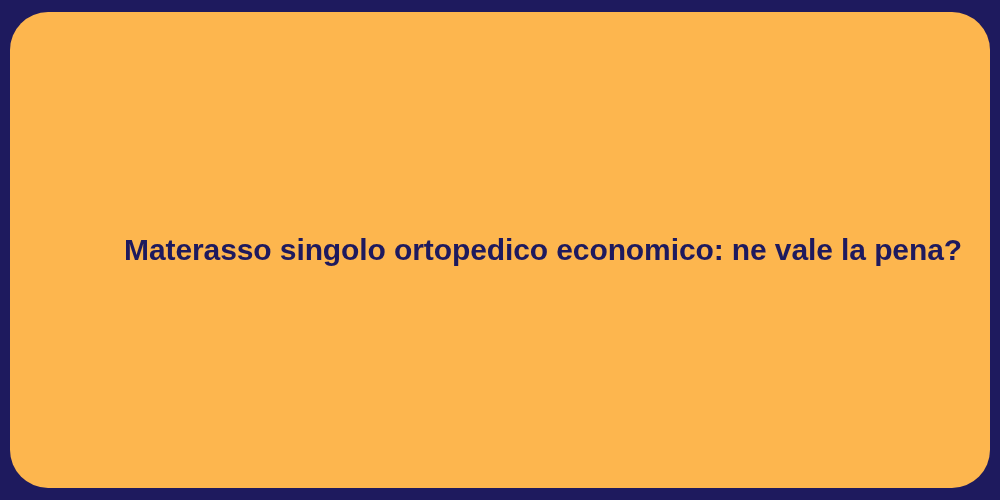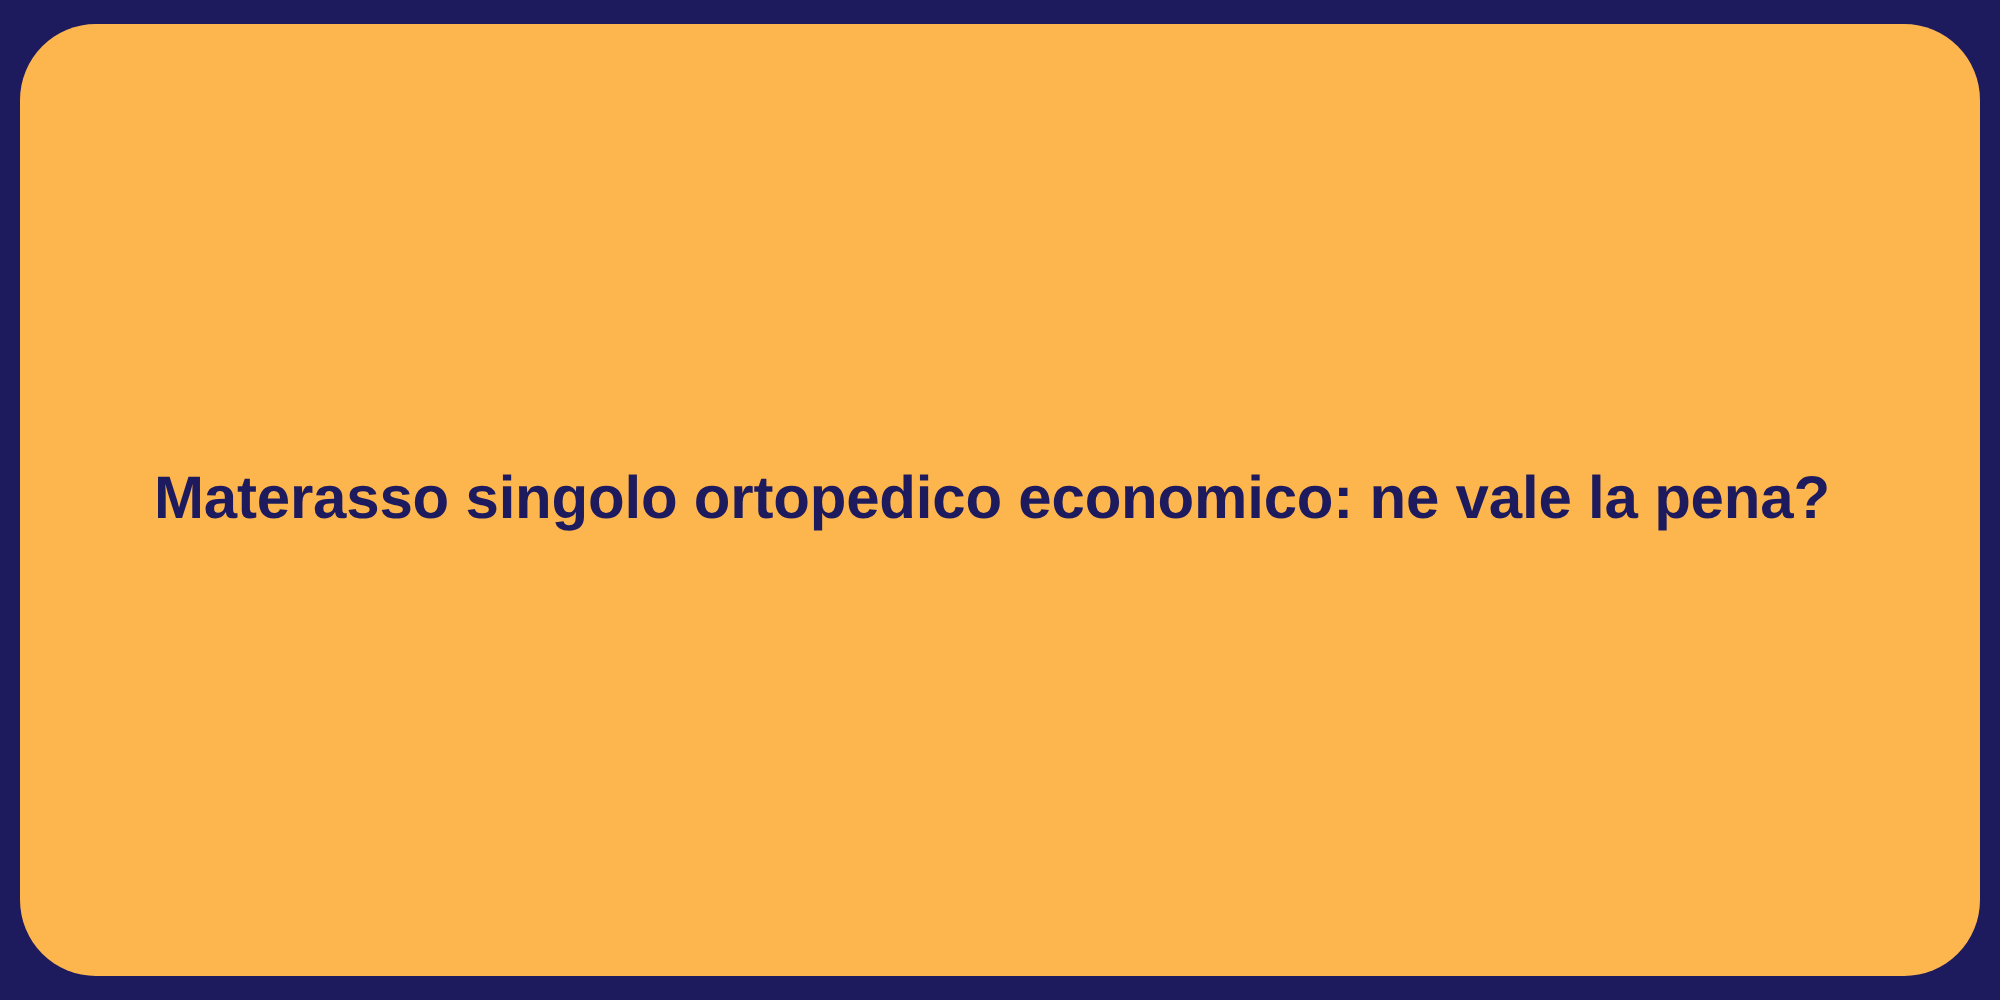--- a/index.html
+++ b/index.html
@@ -25,22 +25,22 @@
 
   
   .banner-card {
     box-sizing: border-box;
     width: 100%;
     height: 100%;
     background: #FDB64E;
     border-radius: 38px;
     display: flex;
     align-items: center;
-    justify-content: flex-start;
-    padding: 0 67px;
+    justify-content: flex-end;
+    padding: 0 28px;
   }
 
   .banner-title {
     margin: 0;
     color: #1E1A5E;
     font-family: "Liberation Sans", sans-serif;
     font-size: 30px;
     font-weight: 700;
     line-height: 1.25;
     letter-spacing: -0.1px;

